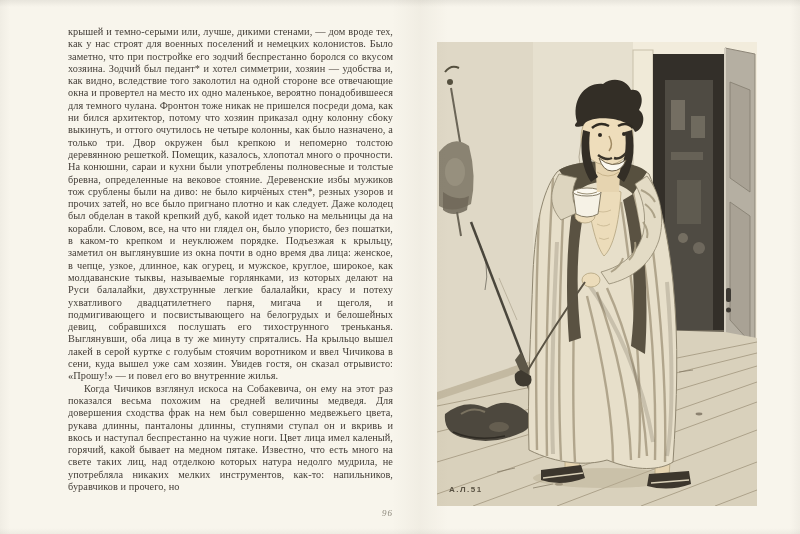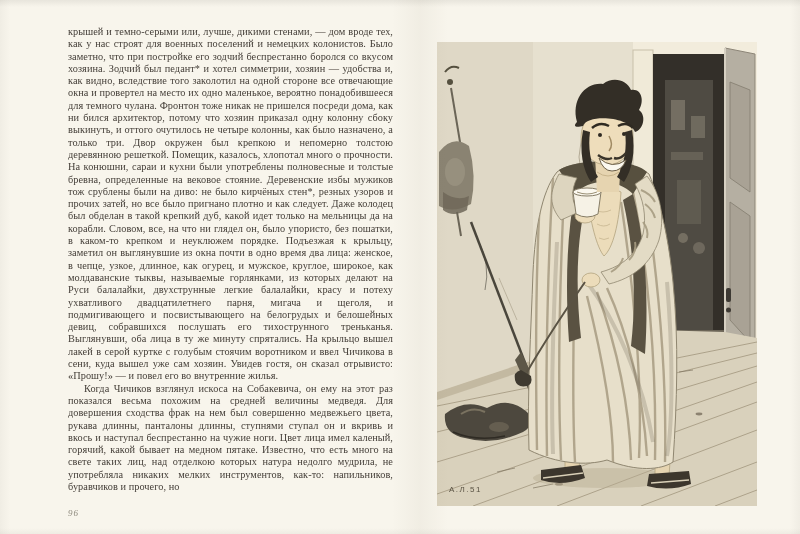--- a/index.html
+++ b/index.html
@@ -27,25 +27,25 @@
   .page-right{left:400px;width:400px;}
   .text-col{
     position:absolute;left:68px;top:26px;width:325px;
     font-size:10.3px;line-height:12.3px;color:#46403a;
     text-align:justify;text-justify:inter-word;
     letter-spacing:.05px;
   }
   .text-col p{margin:0;}
   .text-col p.indent{text-indent:16px;}
   .page-number{
-    position:absolute;left:68px;top:508px;width:325px;text-align:left;
+    position:absolute;left:68px;top:508px;width:325px;text-align:right;
     font-size:9px;font-style:italic;color:#8d887c;letter-spacing:1px;
   }
   .illustration{
-    position:absolute;left:37px;top:42px;width:320px;height:464px;
+    position:absolute;left:37px;top:42px;width:320px;height:464px;font-weight:bold;
   }
   .illustration svg{display:block;width:320px;height:464px;}
 </style>
 </head>
 <body>
 
 <div class="spread">
 
   <div class="page page-left">
     <div class="text-col">

